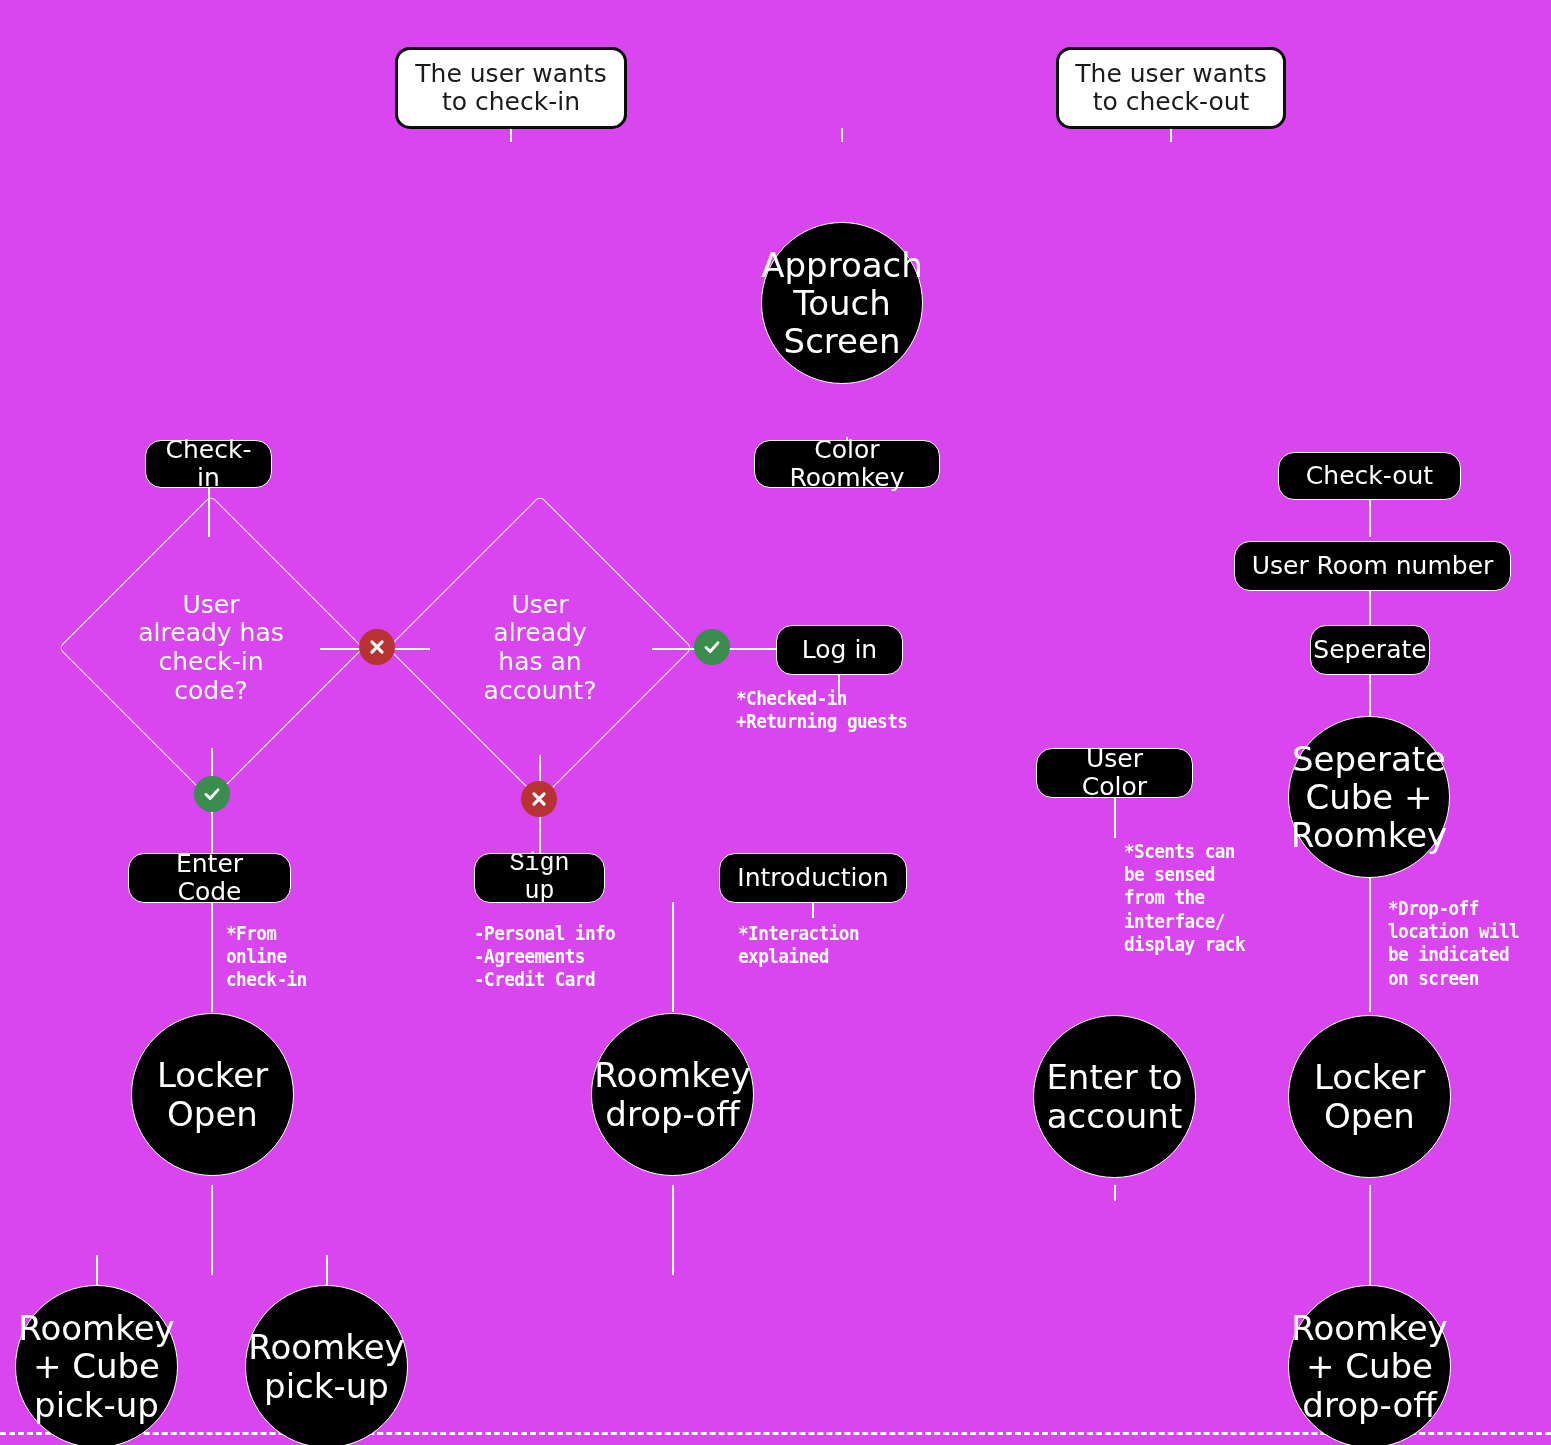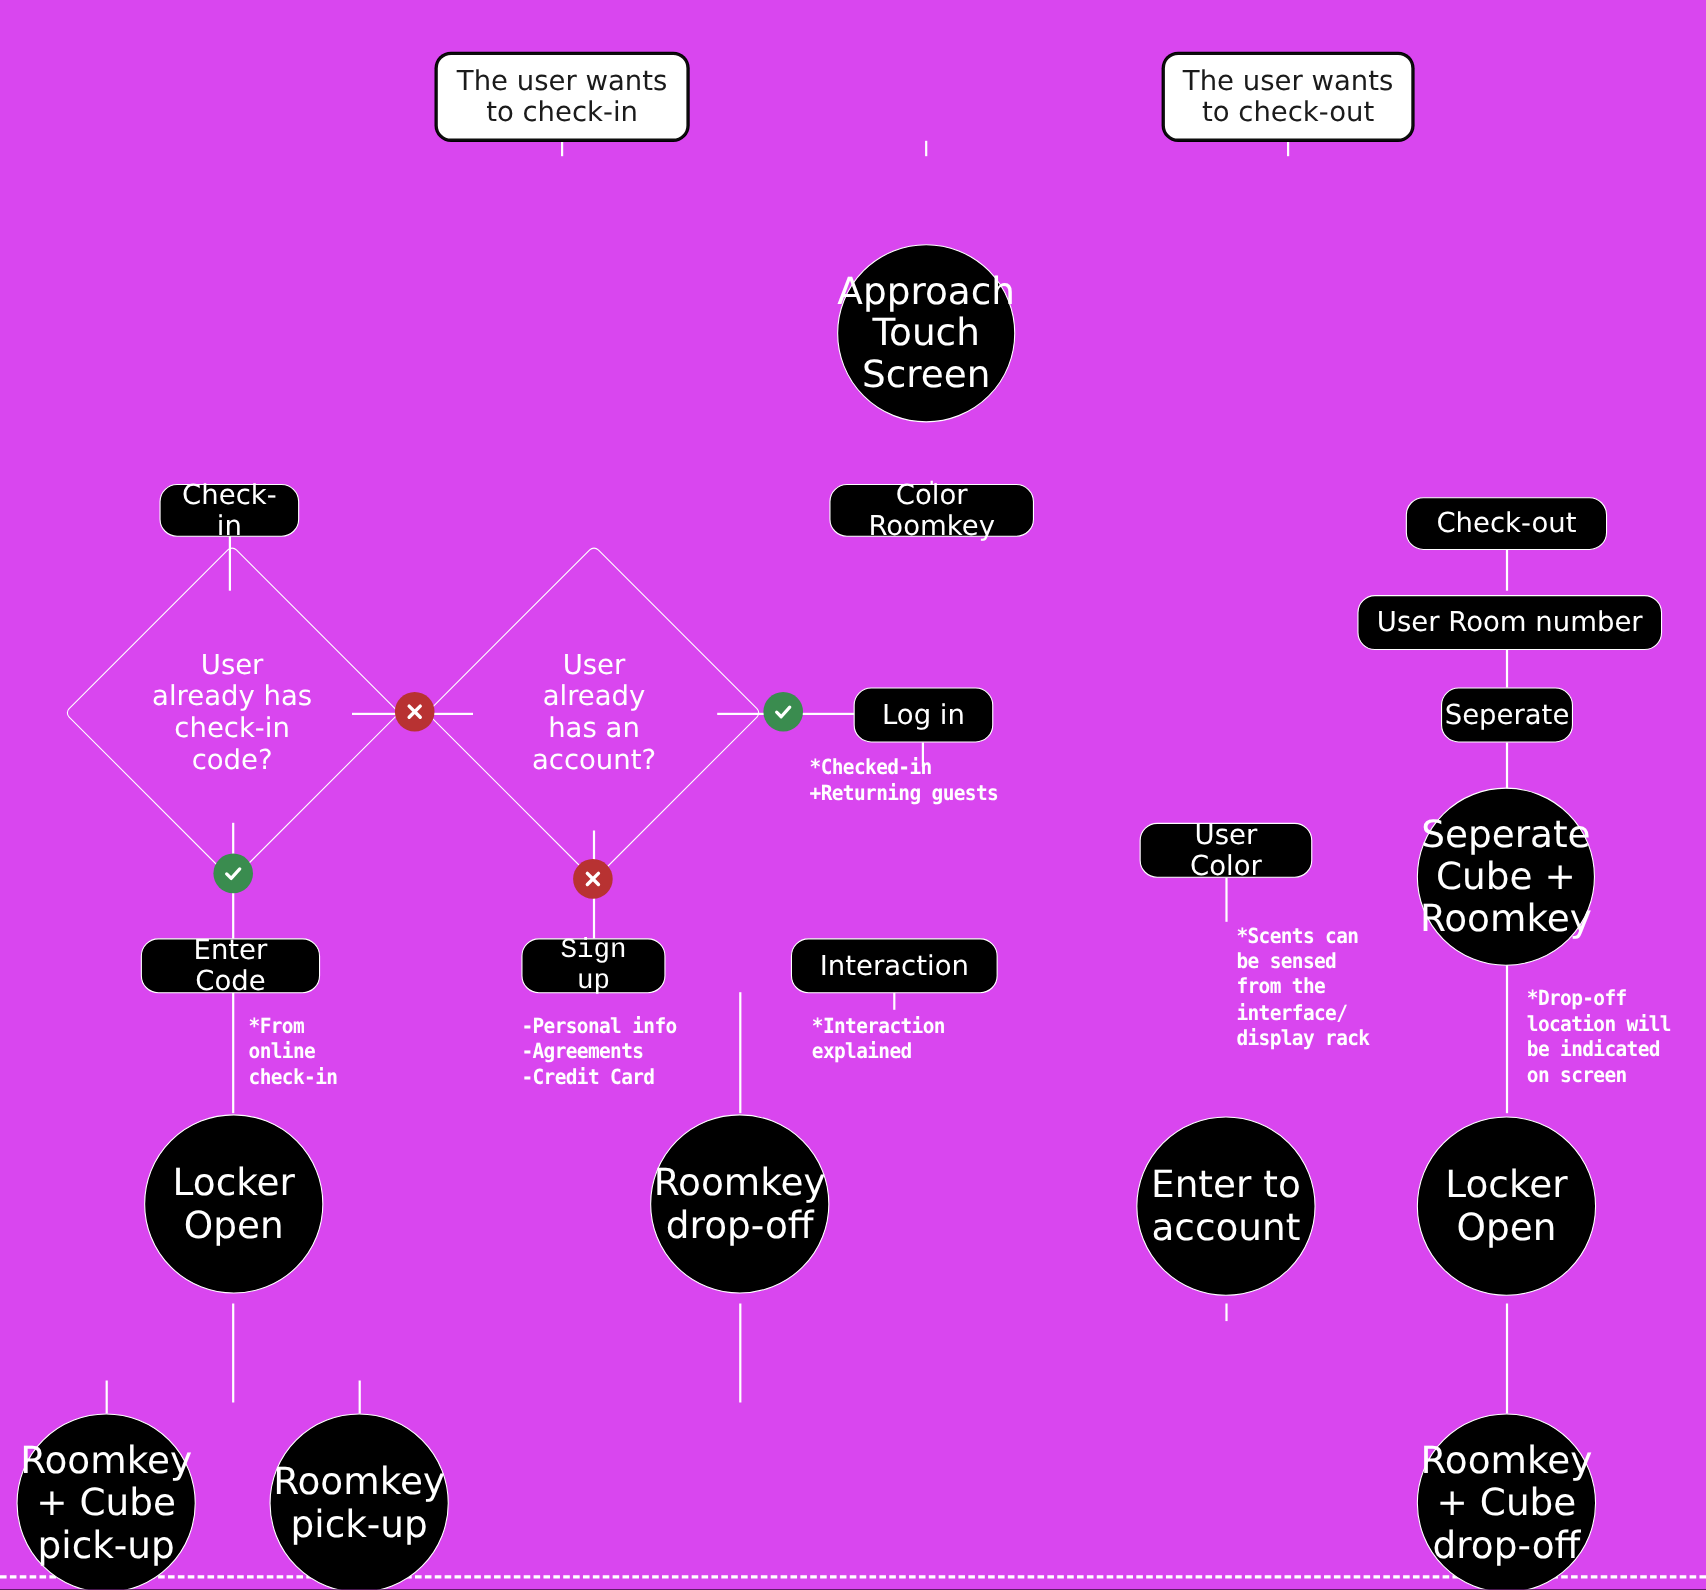--- a/index.html
+++ b/index.html
@@ -231,21 +231,21 @@
 -Credit Card</div>
 
   <div class="node circle" style="left:591px; top:1013px; width:163px; height:163px;">Roomkey
 drop-off</div>
 
   <div class="node pill-dark" style="left:776px; top:625px; width:127px; height:50px;">Log in</div>
 
   <div class="note" style="left:736px; top:687px;">*Checked-in
 +Returning guests</div>
 
-  <div class="node pill-dark" style="left:719px; top:853px; width:188px; height:50px;">Interaction</div>
+  <div class="node pill-dark" style="left:719px; top:853px; width:188px; height:50px;">Introduction</div>
 
   <div class="note" style="left:738px; top:922px;">*Interaction
 explained</div>
 
   <div class="node pill-dark" style="left:1036px; top:748px; width:157px; height:50px;">User Color</div>
 
   <div class="note" style="left:1124px; top:840px;">*Scents can
 be sensed
 from the
 interface/

